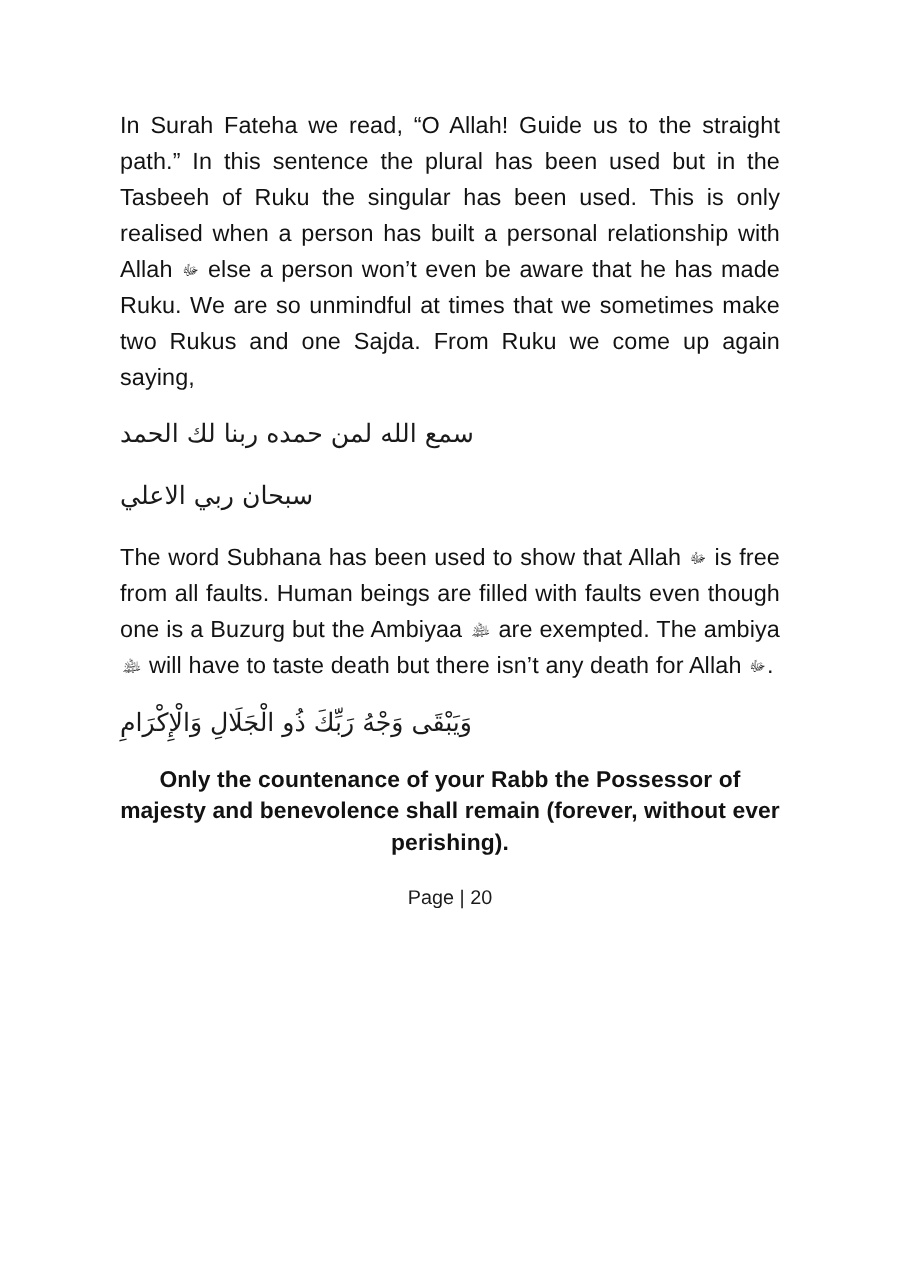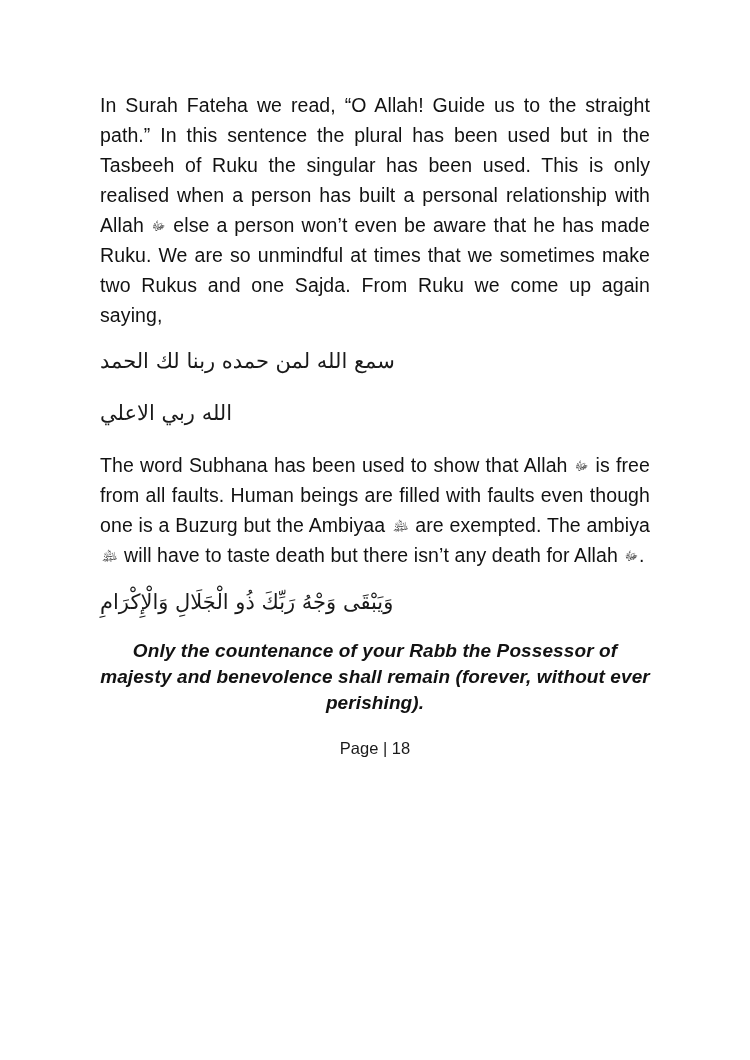--- a/index.html
+++ b/index.html
@@ -45,21 +45,20 @@
   .arabic.verse {
     font-size: 21px;
     line-height: 32px;
     margin: 4px 0 20px 0;
   }
   .translation {
     margin: 0 0 20px 0;
     font-size: 19px;
     line-height: 26px;
     font-weight: bold;
-    font-style: italic;
     text-align: center;
     letter-spacing: 0.1px;
   }
   .last-para {
     margin-bottom: 2px;
   }
   .footer {
     text-align: center;
     font-size: 16.5px;
     line-height: 24px;
@@ -77,24 +76,24 @@
 </head>
 <body>
 
 <div class="page">
 
   <p class="body-text rich">In Surah Fateha we read, “O Allah! Guide us to the straight path.” In this sentence the plural has been used but in the Tasbeeh of Ruku the singular has been used. This is only realised when a person has built a personal relationship with Allah <span class="honorific">ﷻ</span> else a person won’t even be aware that he has made Ruku. We are so unmindful at times that we sometimes make two Rukus and one Sajda. From Ruku we come up again saying,</p>
 
   <div class="arabic">سمع الله لمن حمده ربنا لك الحمد</div>
 
 
-  <div class="arabic">الله ربي الاعلي</div>
+  <div class="arabic">سبحان ربي الاعلي</div>
 
   <p class="body-text rich">The word Subhana has been used to show that Allah <span class="honorific">ﷻ</span> is free from all faults. Human beings are filled with faults even though one is a Buzurg but the Ambiyaa <span class="honorific">﵈</span> are exempted. The ambiya <span class="honorific">﵈</span> will have to taste death but there isn’t any death for Allah <span class="honorific">ﷻ</span>.</p>
 
   <div class="arabic verse">وَيَبْقَى وَجْهُ رَبِّكَ ذُو الْجَلَالِ وَالْإِكْرَامِ</div>
 
   <div class="translation">Only the countenance of your Rabb the Possessor of majesty and benevolence shall remain (forever, without ever perishing).</div>
 
 
-  <div class="footer">Page | 18</div>
+  <div class="footer">Page | 20</div>
 
 </div>
 
 </body></html>

